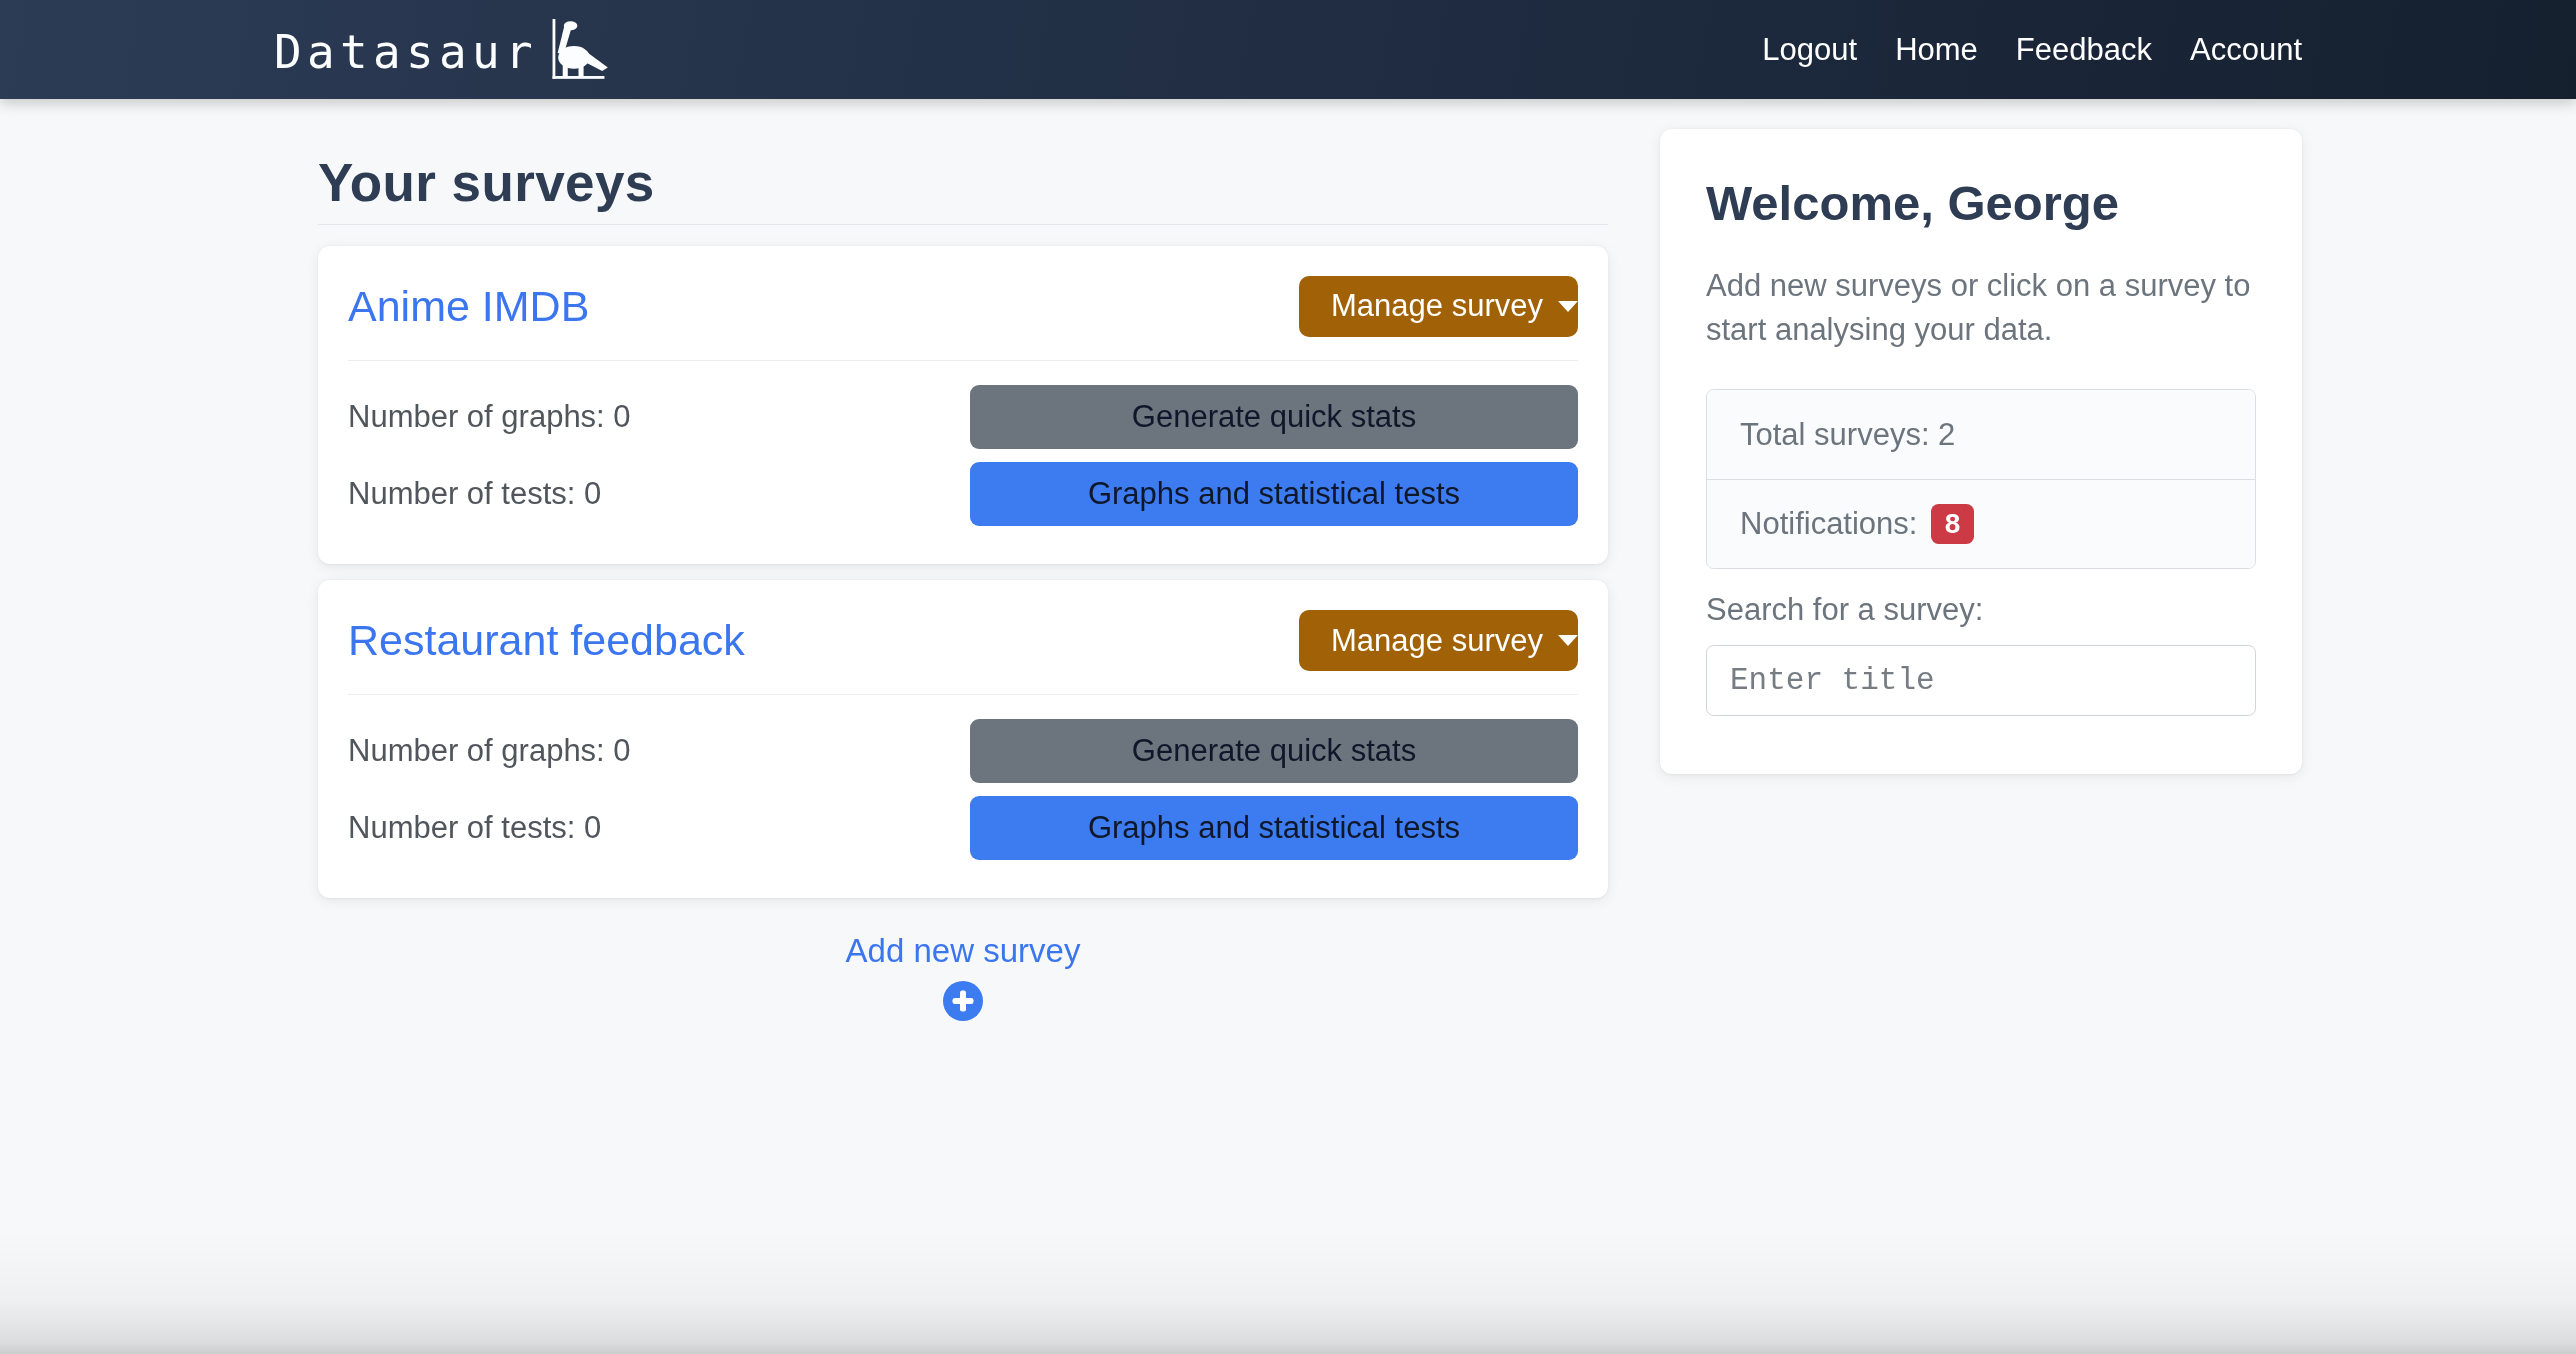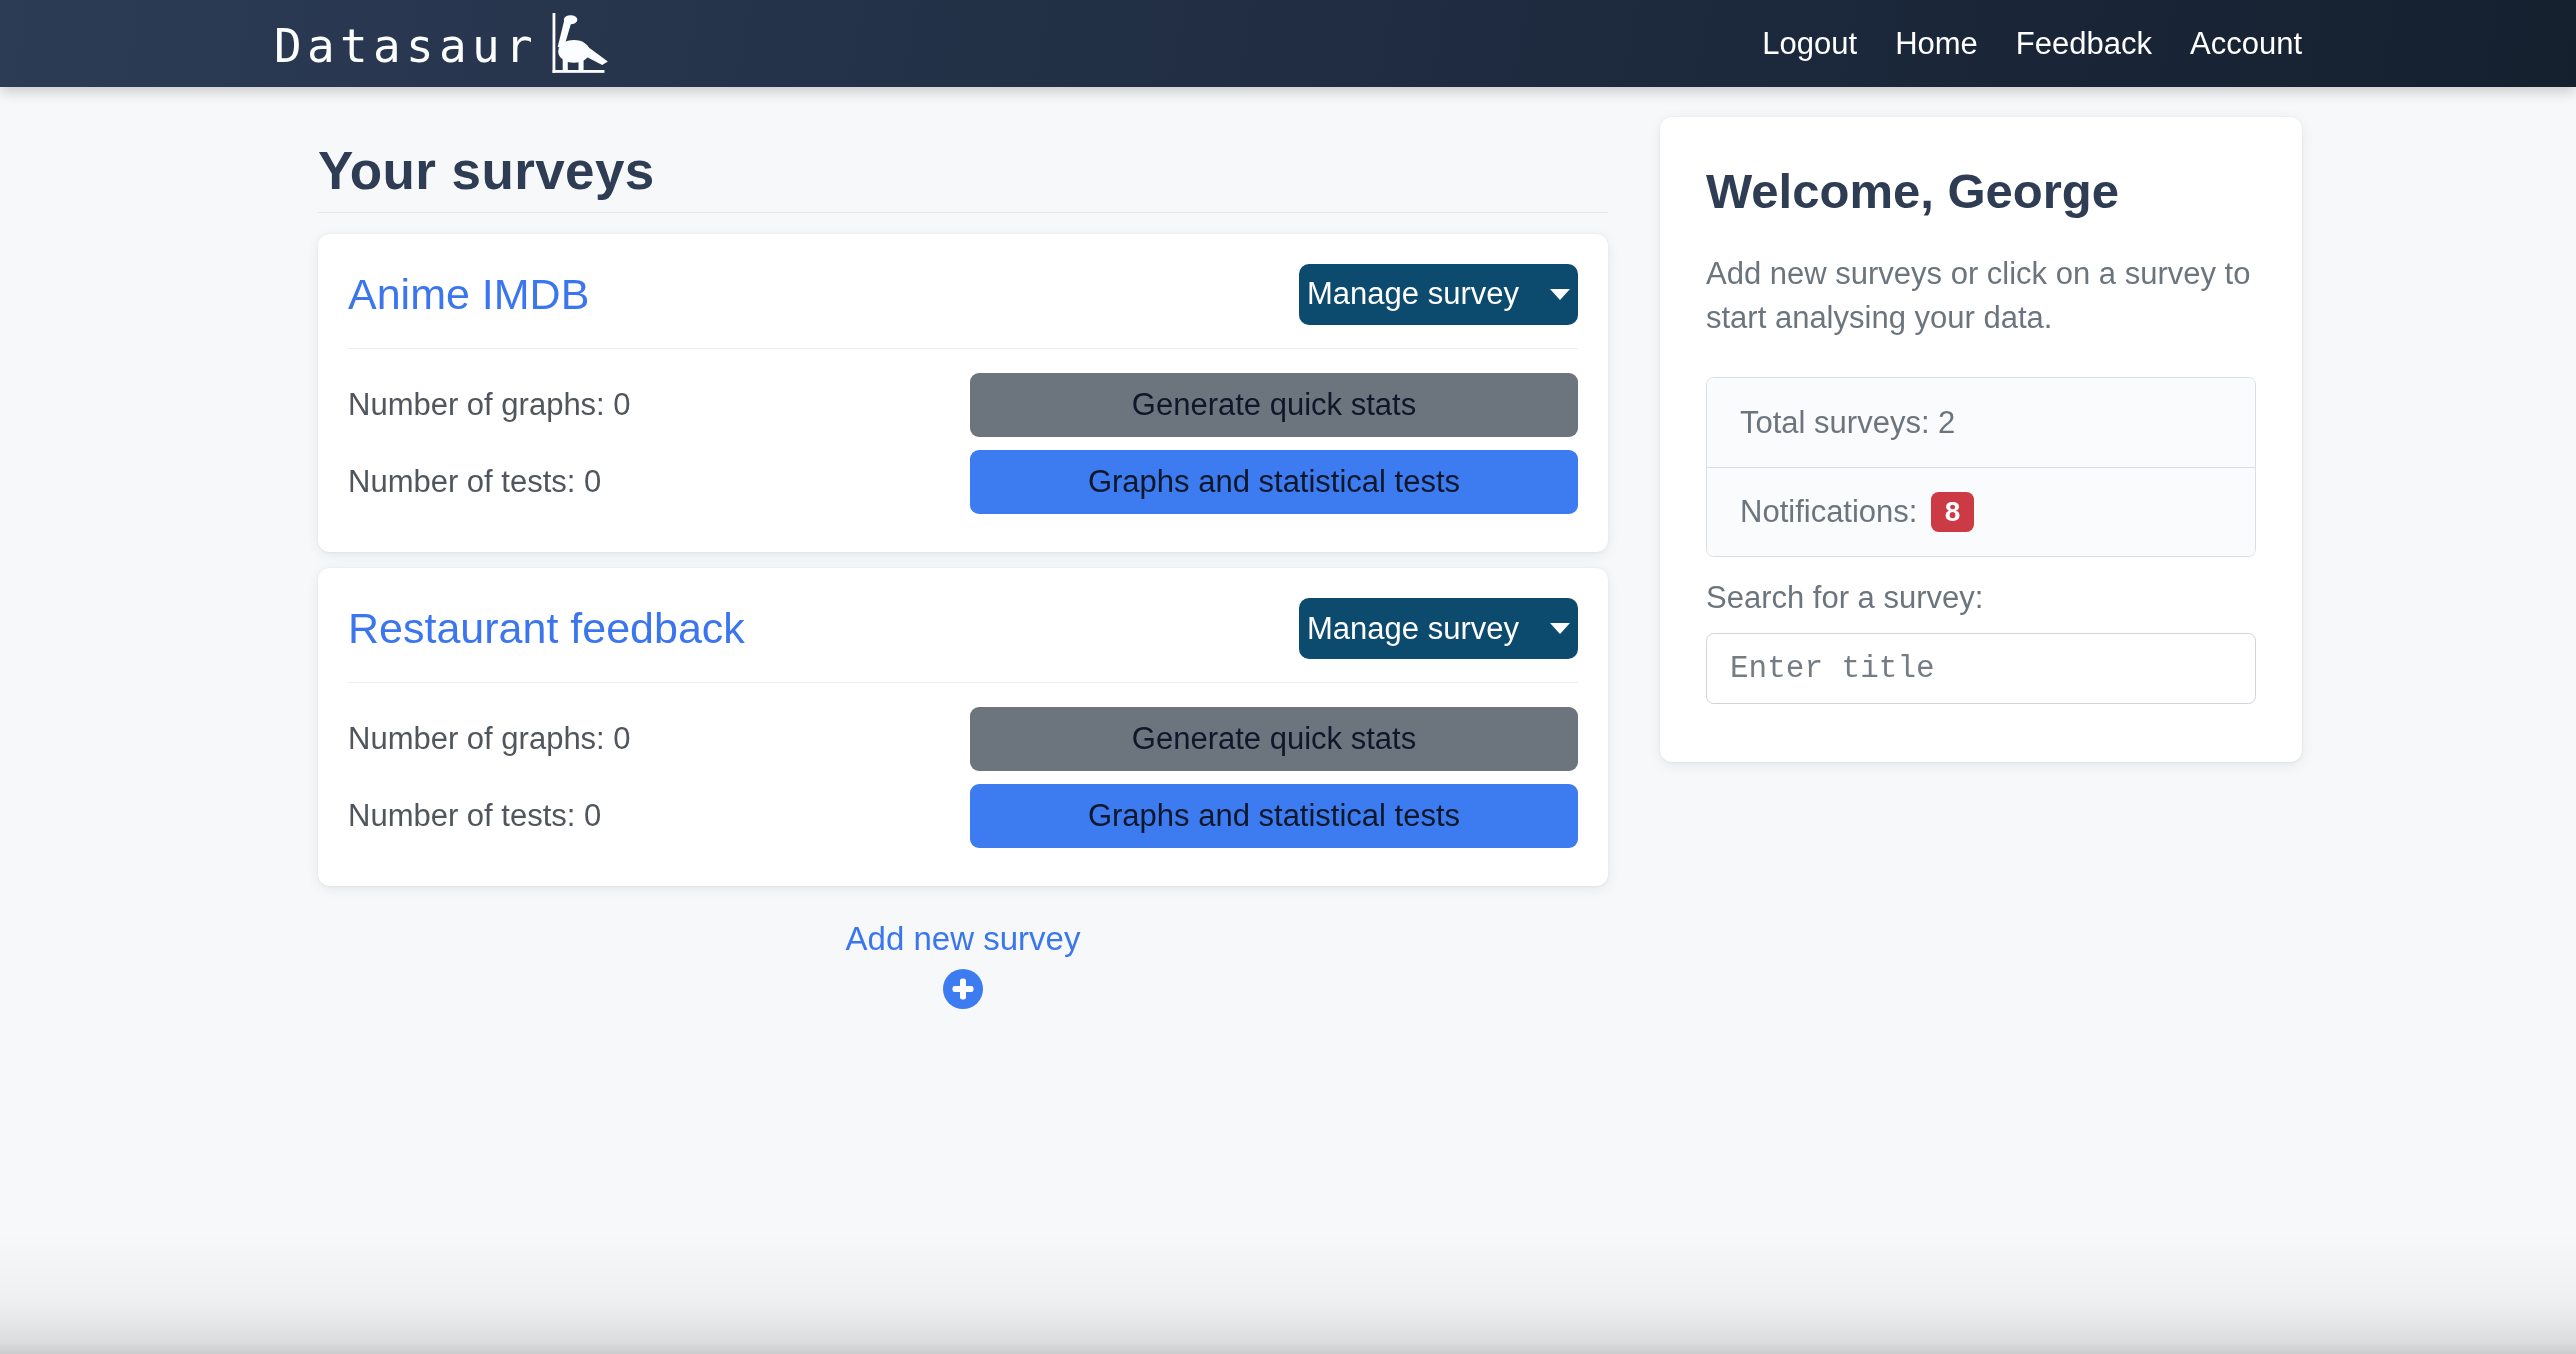--- a/index.html
+++ b/index.html
@@ -5,21 +5,21 @@
   * { margin: 0; padding: 0; box-sizing: border-box; }
   html, body { width: 2576px; height: 1355px; overflow: hidden; }
   body {
     font-family: "Liberation Sans", sans-serif;
     background: #f7f8f9;
     position: relative;
   }
 
   
   .navbar {
-    height: 87px;
+    height: 99px;
     background: linear-gradient(100deg, #2c3c55 0%, #1f2c41 55%, #15202f 100%);
     box-shadow: 0 4.6px 12px rgba(0,0,0,0.18);
     position: relative;
     z-index: 5;
   }
   .container { width: 2028px; margin: 0 auto; }
   .nav-inner {
     height: 100%;
     display: flex;
     align-items: center;
@@ -84,33 +84,32 @@
     align-items: center;
   }
   .survey-title {
     font-size: 43px;
     font-weight: 500;
     color: #3b76ef;
     text-decoration: none;
     cursor: pointer;
   }
   .manage-btn {
-    background: #0c4a6e;
+    background: #a16207;
     color: #ffffff;
     border: none;
     border-radius: 10px;
     font-family: "Liberation Sans", sans-serif;
     font-size: 31px;
     width: 279px;
     height: 61px;
     display: flex;
     align-items: center;
-    justify-content: center;
-    cursor: pointer;
-    gap: 16px;
+    justify-content: flex-end;
+    cursor: pointer;
   }
   .caret-down {
     display: inline-block;
     width: 0; height: 0;
     border-left: 10px solid transparent;
     border-right: 10px solid transparent;
     border-top: 11.4px solid #ffffff;
     margin-left: 15px;
   }
   .card-divider {

